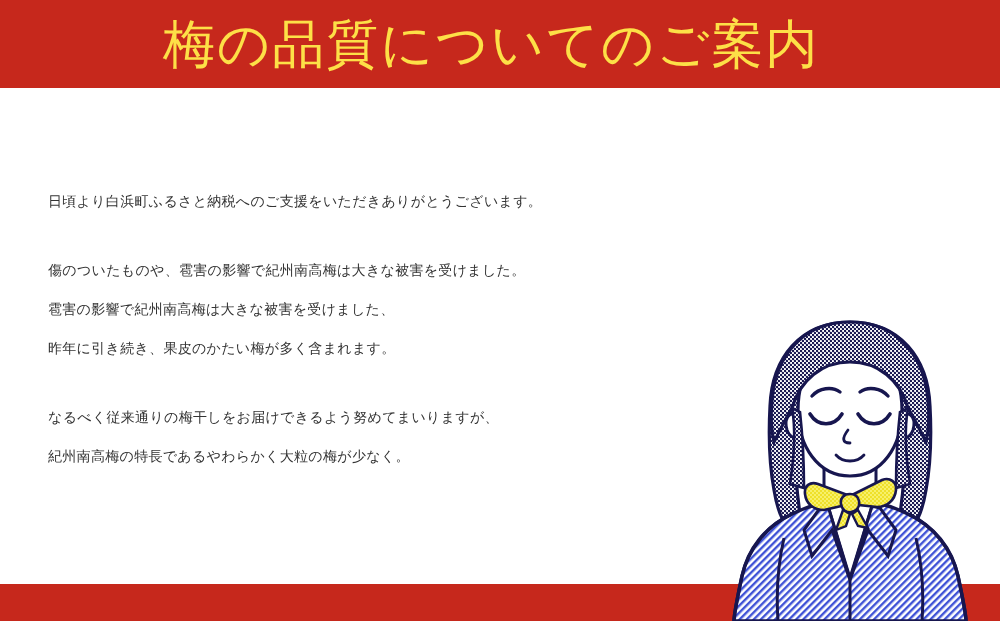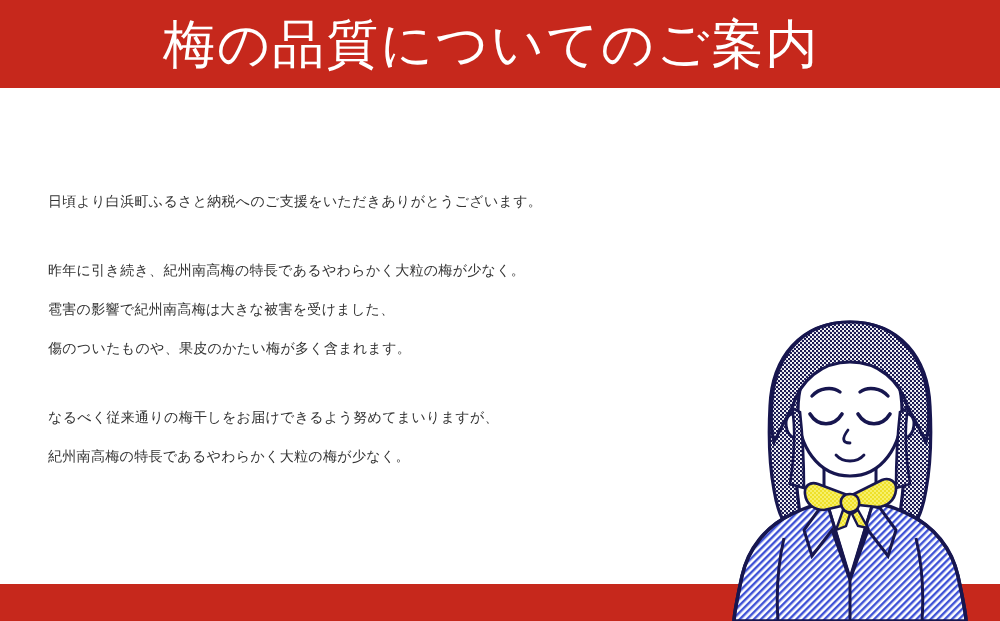--- a/index.html
+++ b/index.html
@@ -30,21 +30,21 @@
     height: 88px;
     background: #c6281c;
     z-index: 5;
   }
   #header-title {
     position: absolute;
     left: 163px;
     top: 8px;
     font-size: 52px;
     line-height: 72px;
-    color: #ffffff;
+    color: #fde047;
     letter-spacing: 2px;
     font-weight: 400;
     white-space: nowrap;
   }
 
   
   #body-text {
     position: absolute;
     left: 48px;
     top: 182px;
@@ -100,23 +100,23 @@
     <div id="header-title">梅の品質についてのご案内</div>
   </div>
 
   <div id="body-text">
 
     <div class="paragraph">
       <div class="text-line">日頃より白浜町ふるさと納税へのご支援をいただきありがとうございます。</div>
     </div>
 
     <div class="paragraph">
-      <div class="text-line">昨年に引き続き、紀州南高梅の特長であるやわらかく大粒の梅が少なく。</div>
+      <div class="text-line">傷のついたものや、雹害の影響で紀州南高梅は大きな被害を受けました。</div>
       <div class="text-line">雹害の影響で紀州南高梅は大きな被害を受けました、</div>
-      <div class="text-line">傷のついたものや、果皮のかたい梅が多く含まれます。</div>
+      <div class="text-line">昨年に引き続き、果皮のかたい梅が多く含まれます。</div>
     </div>
 
     <div class="paragraph">
       <div class="text-line">なるべく従来通りの梅干しをお届けできるよう努めてまいりますが、</div>
       <div class="text-line">紀州南高梅の特長であるやわらかく大粒の梅が少なく。</div>
     </div>
 
   </div>
 
   <div id="footer-band"></div>

